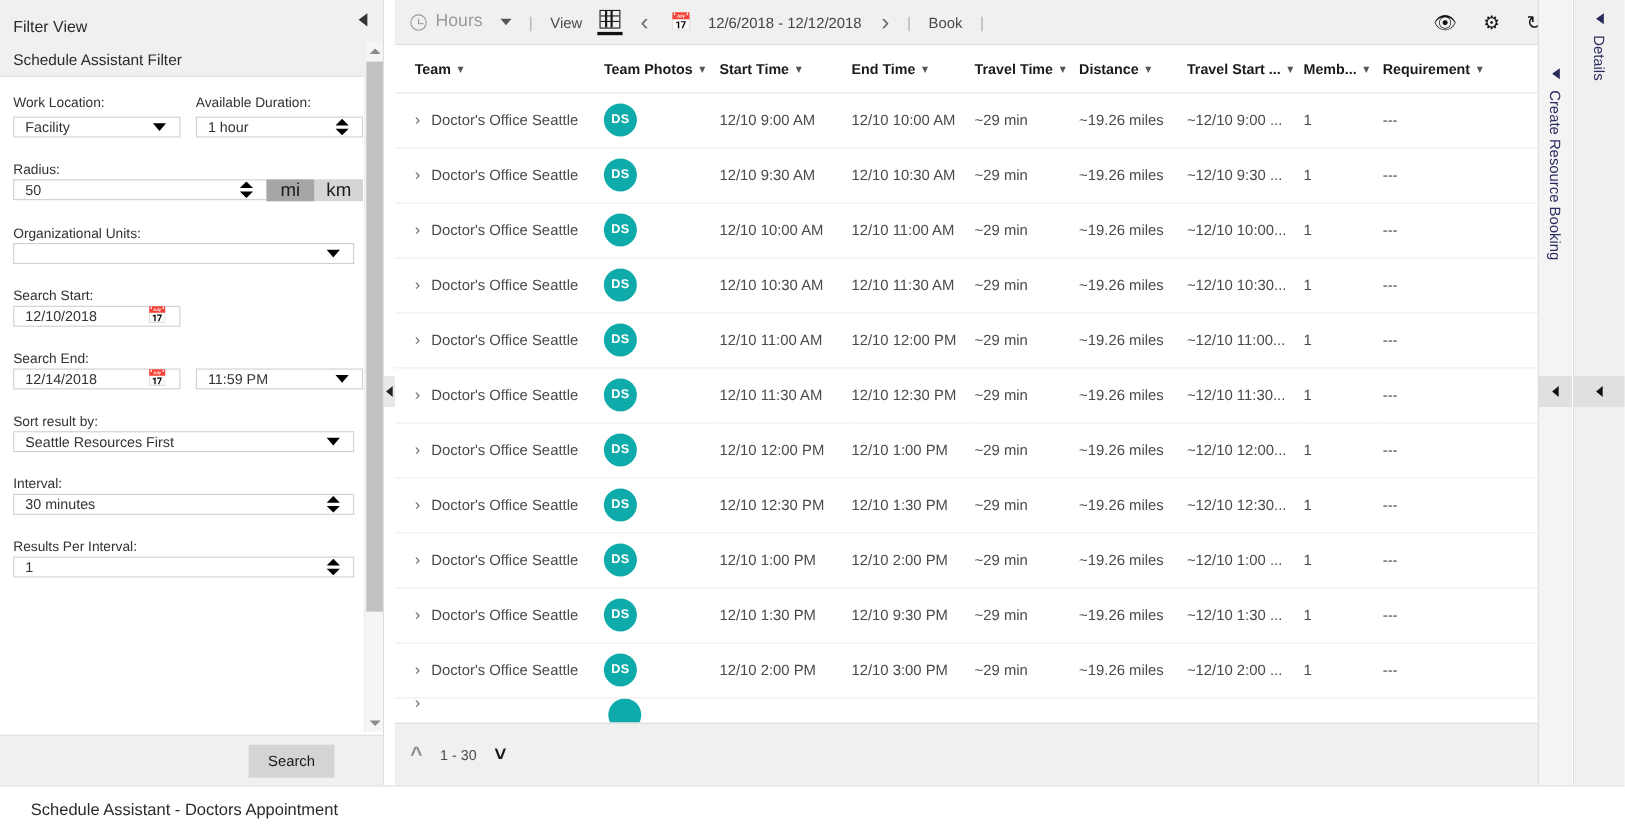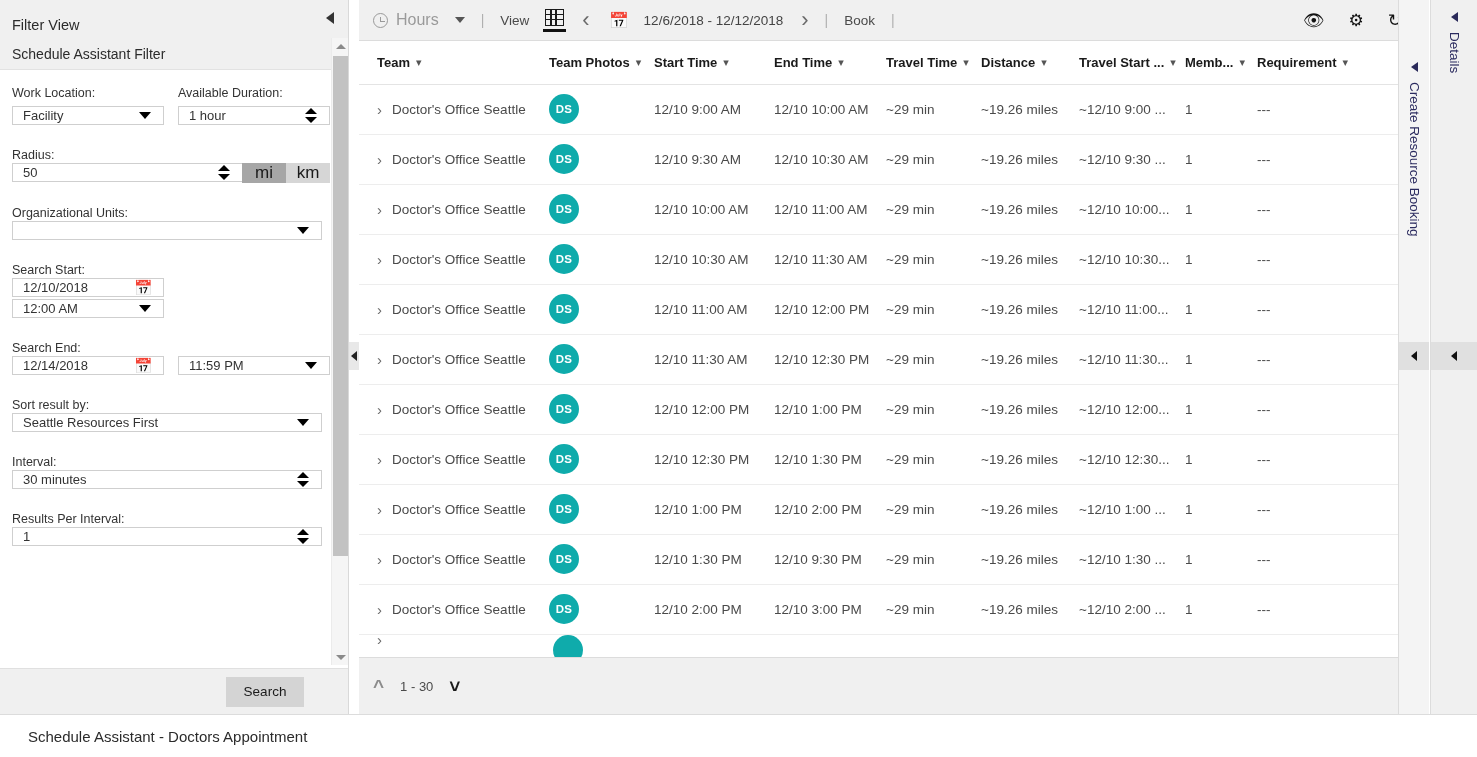--- a/index.html
+++ b/index.html
@@ -277,28 +277,24 @@
       <div class="field-group">
         <span class="field-label">Organizational Units:</span>
         <div class="ctrl" style="width:310px">
           <span class="val"></span>
           <span class="caret-down"></span>
         </div>
       </div>
 
       <div class="field-group">
         <span class="field-label">Search Start:</span>
-        <div style="display:flex; gap:2px;flex-direction:column;">
+        <div style="display:flex; gap:32px;">
           <div class="ctrl" style="width:152px">
             <span class="val">12/10/2018</span>
             <span class="cal-icon">📅</span>
-          </div>
-          <div class="ctrl" style="width:152px">
-            <span class="val">12:00 AM</span>
-            <span class="caret-down"></span>
           </div>
         </div>
       </div>
 
       <div class="field-group">
         <span class="field-label">Search End:</span>
         <div style="display:flex; gap:14px;">
           <div class="ctrl" style="width:152px">
             <span class="val">12/14/2018</span>
             <span class="cal-icon">📅</span>

